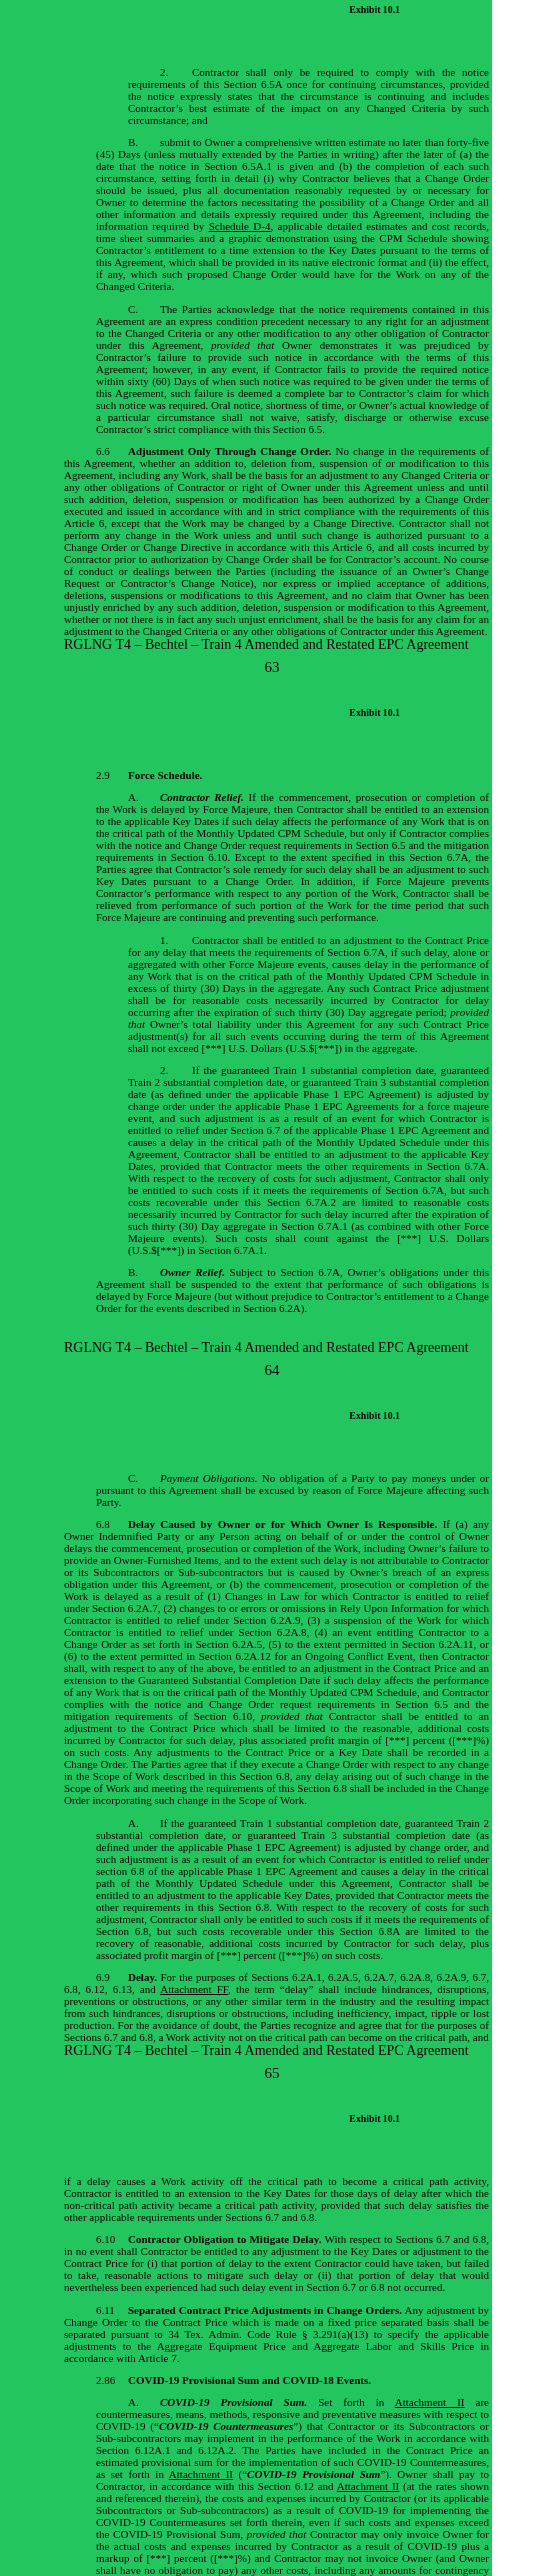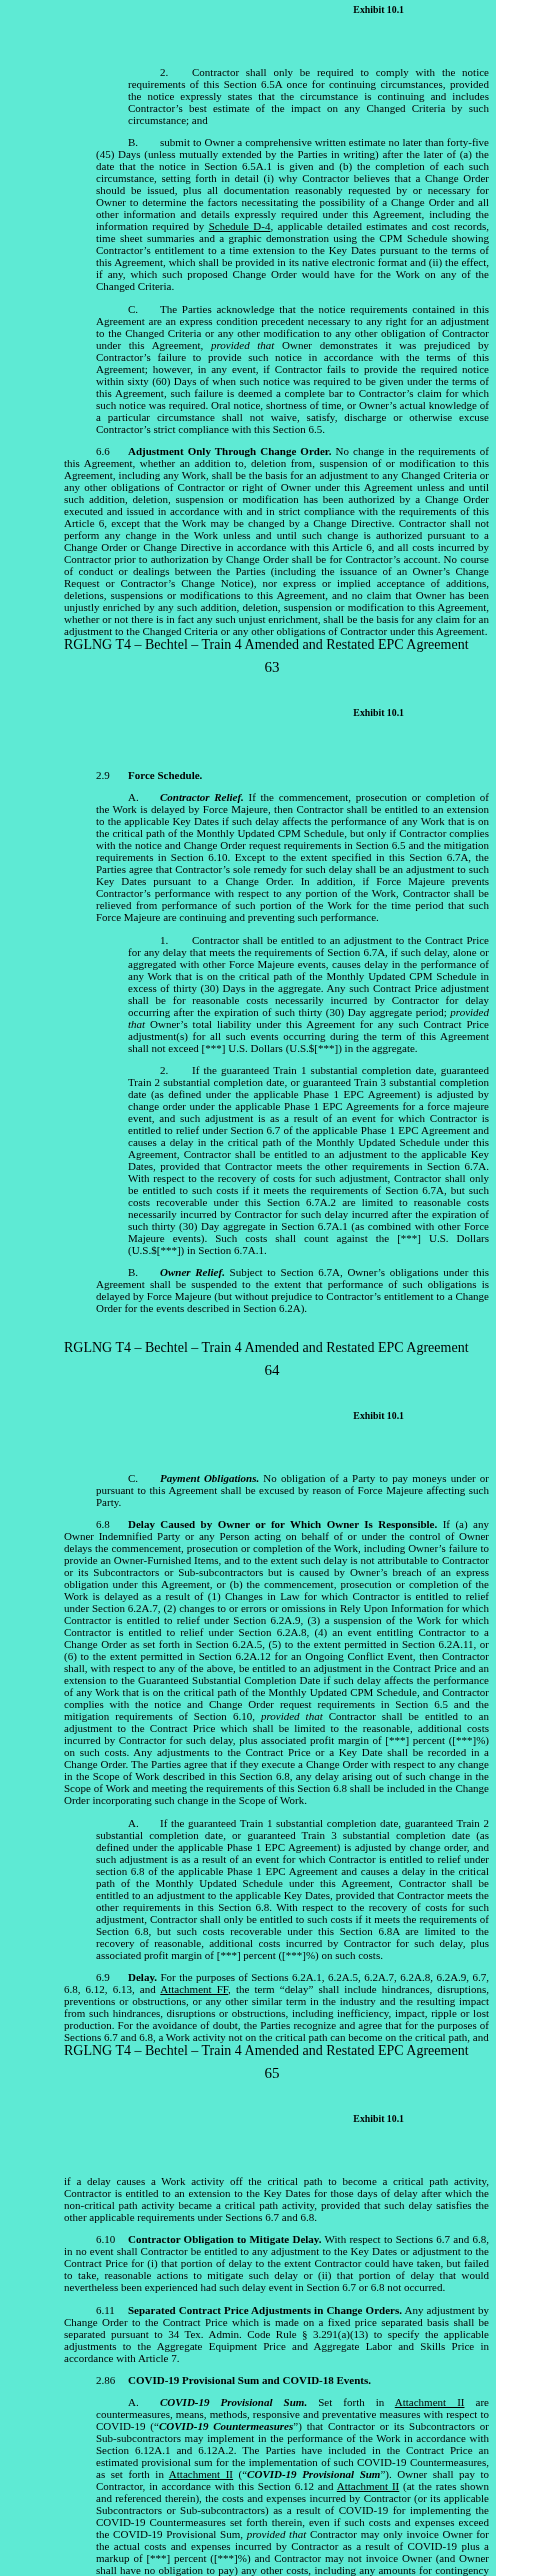--- a/index.html
+++ b/index.html
@@ -5,24 +5,25 @@
 <style>
   html, body { margin: 0; padding: 0; background: #ffffff; }
   .document {
     width: 544px;
     font-family: "Liberation Serif", "DejaVu Serif", serif;
     color: #000000;
     background: #ffffff;
   }
   .page {
     position: relative;
-    width: 496px;
+    width: 456px;
     height: 703px;
-    background: #5eead4;
+    background: #22c55e;
     overflow: hidden;
+    padding-left: 36px;
   }
   .page-header {
     position: absolute;
     top: 4.1px;
     right: 92px;
     font-size: 9.8px;
     font-weight: bold;
   }
   .page-body {
     position: absolute;
@@ -88,21 +89,21 @@
         <p class="p l2"><span class="tab">2.</span><span>If the guaranteed Train 1 substantial completion date, guaranteed Train 2 substantial completion date, or guaranteed Train 3 substantial completion date (as defined under the applicable Phase 1 EPC Agreement) is adjusted by change order under the applicable Phase 1 EPC Agreements for a force majeure event, and such adjustment is as a result of an event for which Contractor is entitled to relief under Section 6.7 of the applicable Phase 1 EPC Agreement and causes a delay in the critical path of the Monthly Updated Schedule under this Agreement, Contractor shall be entitled to an adjustment to the applicable Key Dates, provided that Contractor meets the other requirements in Section 6.7A.  With respect to the recovery of costs for such adjustment, Contractor shall only be entitled to such costs if it meets the requirements of Section 6.7A, but such costs recoverable under this Section 6.7A.2 are limited to reasonable costs necessarily incurred by Contractor for such delay incurred after the expiration of such thirty (30) Day aggregate in Section 6.7A.1 (as combined with other Force Majeure events).  Such costs shall count against the [***] U.S. Dollars (U.S.$[***]) in Section 6.7A.1.</span></p>
         <p class="p l1"><span class="tab">B.</span><span style="font-weight: bold; font-style: italic;">Owner Relief.</span><span>  Subject to Section 6.7A, Owner’s obligations under this Agreement shall be suspended to the extent that performance of such obligations is delayed by Force Majeure (but without prejudice to Contractor’s entitlement to a Change Order for the events described in Section 6.2A).</span></p>
       </div>
     <div class="page-footer">RGLNG T4 – Bechtel – Train 4 Amended and Restated EPC Agreement</div>
     <div class="page-number">64</div>
   </div>
 
   <div class="page">
     <div class="page-header">Exhibit 10.1</div>
     <div class="page-body">
-        <p class="p l1"><span class="tab">C.</span><span style="font-weight: bold; font-style: italic;">Payment Obligations.</span><span>  No obligation of a Party to pay moneys under or pursuant to this Agreement shall be excused by reason of Force Majeure affecting such Party.</span></p>
+        <p class="p l1"><span class="tab">C.</span><span style="font-weight: normal; font-style: italic;">Payment Obligations.</span><span>  No obligation of a Party to pay moneys under or pursuant to this Agreement shall be excused by reason of Force Majeure affecting such Party.</span></p>
         <p class="p l0"><span class="tab">6.8</span><span style="font-weight: bold;">Delay Caused by Owner or for Which Owner Is Responsible.</span><span>  If (a) any Owner Indemnified Party or any Person acting on behalf of or under the control of Owner delays the commencement, prosecution or completion of the Work, including Owner’s failure to provide an Owner-Furnished Items, and to the extent such delay is not attributable to Contractor or its Subcontractors or Sub-subcontractors but is caused by Owner’s breach of an express obligation under this Agreement, or (b) the commencement, prosecution or completion of the Work is delayed as a result of (1) Changes in Law for which Contractor is entitled to relief under Section 6.2A.7, (2) changes to or errors or omissions in Rely Upon Information for which Contractor is entitled to relief under Section 6.2A.9, (3) a suspension of the Work for which Contractor is entitled to relief under Section 6.2A.8, (4) an event entitling Contractor to a Change Order as set forth in Section 6.2A.5, (5) to the extent permitted in Section 6.2A.11, or (6) to the extent permitted in Section 6.2A.12 for an Ongoing Conflict Event, then Contractor shall, with respect to any of the above, be entitled to an adjustment in the Contract Price and an extension to the Guaranteed Substantial Completion Date if such delay affects the performance of any Work that is on the critical path of the Monthly Updated CPM Schedule, and Contractor complies with the notice and Change Order request requirements in Section 6.5 and the mitigation requirements of Section 6.10, </span><span style="font-style: italic;">provided that</span><span> Contractor shall be entitled to an adjustment to the Contract Price which shall be limited to the reasonable, additional costs incurred by Contractor for such delay, plus associated profit margin of [***] percent ([***]%) on such costs.  Any adjustments to the Contract Price or a Key Date shall be recorded in a Change Order.  The Parties agree that if they execute a Change Order with respect to any change in the Scope of Work described in this Section 6.8, any delay arising out of such change in the Scope of Work and meeting the requirements of this Section 6.8 shall be included in the Change Order incorporating such change in the Scope of Work.</span></p>
         <p class="p l1"><span class="tab">A.</span><span>If the guaranteed Train 1 substantial completion date, guaranteed Train 2 substantial completion date, or guaranteed Train 3 substantial completion date (as defined under the applicable Phase 1 EPC Agreement) is adjusted by change order, and such adjustment is as a result of an event for which Contractor is entitled to relief under section 6.8 of the applicable Phase 1 EPC Agreement and causes a delay in the critical path of the Monthly Updated Schedule under this Agreement, Contractor shall be entitled to an adjustment to the applicable Key Dates, provided that Contractor meets the other requirements in this Section 6.8.  With respect to the recovery of costs for such adjustment, Contractor shall only be entitled to such costs if it meets the requirements of Section 6.8, but such costs recoverable under this Section 6.8A are limited to the recovery of reasonable, additional costs incurred by Contractor for such delay, plus associated profit margin of [***] percent ([***]%) on such costs.</span></p>
         <p class="p l0"><span class="tab">6.9</span><span style="font-weight: bold;">Delay.</span><span>  For the purposes of Sections 6.2A.1, 6.2A.5, 6.2A.7, 6.2A.8, 6.2A.9, 6.7, 6.8, 6.12, 6.13, and </span><span style="text-decoration: underline;">Attachment FF</span><span>, the term “delay” shall include hindrances, disruptions, preventions or obstructions, or any other similar term in the industry and the resulting impact from such hindrances, disruptions or obstructions, including inefficiency, impact, ripple or lost production.  For the avoidance of doubt, the Parties recognize and agree that for the purposes of Sections 6.7 and 6.8, a Work activity not on the critical path can become on the critical path, and</span></p>
       </div>
     <div class="page-footer">RGLNG T4 – Bechtel – Train 4 Amended and Restated EPC Agreement</div>
     <div class="page-number">65</div>
   </div>
 
   <div class="page">
     <div class="page-header">Exhibit 10.1</div>

